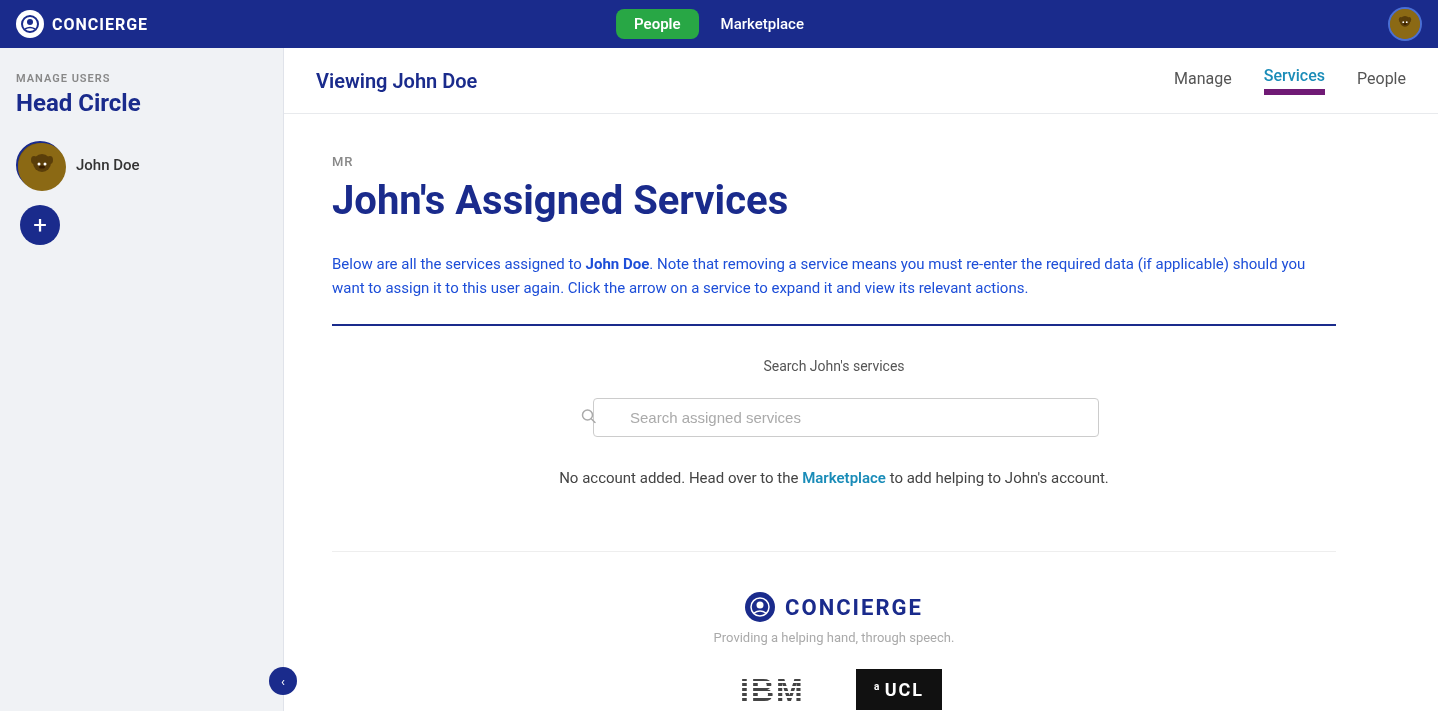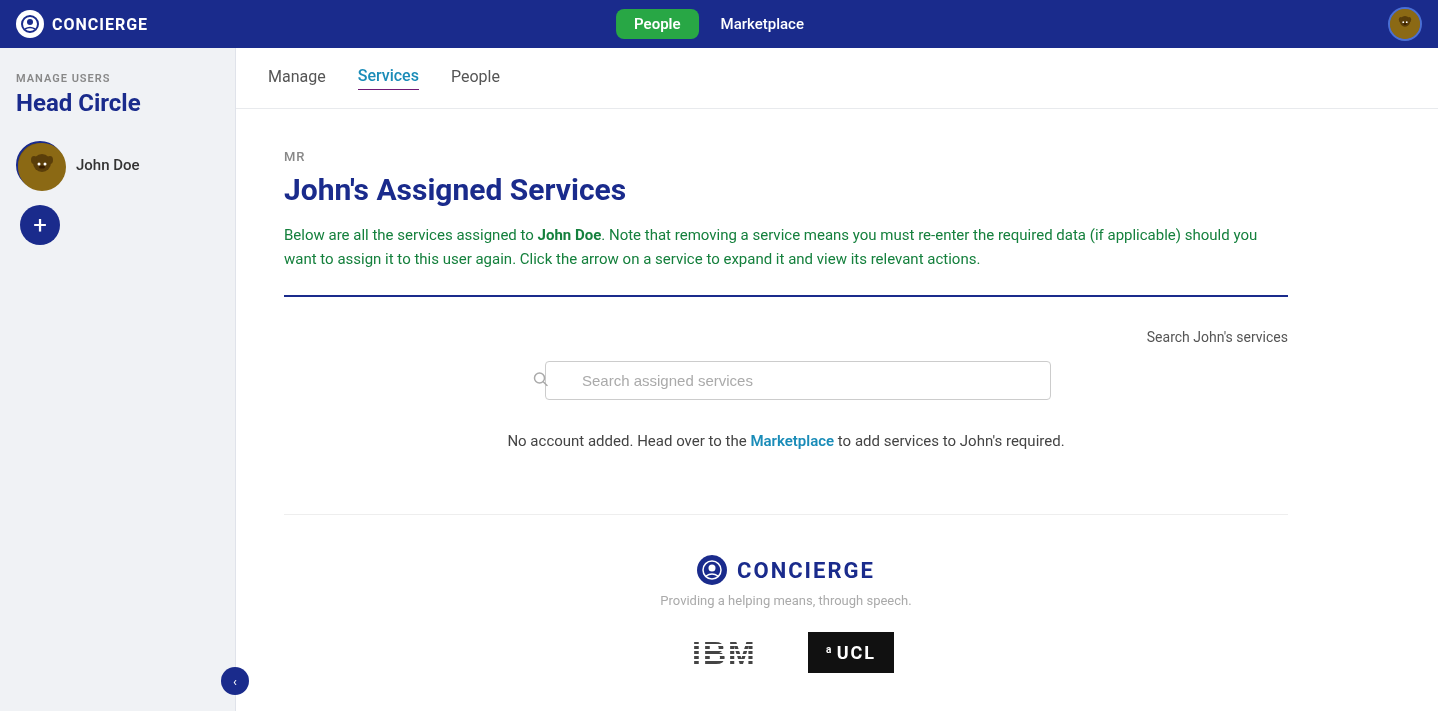--- a/index.html
+++ b/index.html
@@ -76,21 +76,21 @@
 
     
     .main-layout {
       display: flex;
       flex: 1;
       overflow: hidden;
     }
 
     
     .sidebar {
-      width: 236px;
+      width: 284px;
       background: #f0f2f5;
       flex-shrink: 0;
       padding: 24px 16px;
       position: relative;
       border-right: 1px solid #e0e3ea;
     }
     .sidebar-manage-label {
       font-size: 11px;
       font-weight: 600;
       color: #888;
@@ -183,61 +183,61 @@
       justify-content: flex-end;
     }
     .header-tab {
       font-size: 16px;
       color: #555;
       cursor: pointer;
       padding-bottom: 4px;
     }
     .header-tab.active {
       color: #1a8cb8;
-      border-bottom: 1px solid #701a75;
+      border-bottom: 6px solid #701a75;
       font-weight: 500;
     }
 
     
     .page-content {
       padding: 40px 48px;
       max-width: 1100px;
     }
     .salutation-label {
       font-size: 13px;
       color: #888;
       font-weight: 500;
       letter-spacing: 1px;
       margin-bottom: 8px;
     }
     .assigned-services-title {
-      font-size: 30px;
+      font-size: 40px;
       font-weight: 700;
       color: #1a2b8c;
-      margin-bottom: 16px;
+      margin-bottom: 28px;
     }
     .description-text {
       font-size: 15px;
-      color: #15803d;
+      color: #1d4ed8;
       line-height: 1.6;
       margin-bottom: 24px;
     }
     .description-text strong {
       font-weight: 700;
     }
     .divider {
       border: none;
       border-top: 2px solid #1a2b8c;
       margin-bottom: 32px;
     }
     .search-label {
       font-size: 14px;
       color: #555;
-      margin-bottom: 16px;
-      text-align: right;
+      margin-bottom: 24px;
+      text-align: center;
     }
     .search-wrapper {
       position: relative;
       max-width: 530px;
       margin: 0 auto 32px auto;
       padding-left: 24px;
     }
     .search-icon-wrap {
       position: absolute;
       left: 12px;
@@ -379,20 +379,21 @@
     </div>
 
     <div class="sidebar-add-btn">+</div>
 
     <div class="sidebar-collapse-btn">‹</div>
   </aside>
 
   <main class="content-area">
 
     <div class="content-header">
+      <span class="viewing-title">Viewing John Doe</span>
       <div class="header-tabs">
         <span class="header-tab">Manage</span>
         <span class="header-tab active">Services</span>
         <span class="header-tab">People</span>
       </div>
     </div>
 
     <div class="page-content">
       <div class="salutation-label">MR</div>
       <div class="assigned-services-title">John's Assigned Services</div>
@@ -409,35 +410,35 @@
         <span class="search-icon-wrap">
           <svg width="15" height="15" viewBox="0 0 15 15" fill="none">
             <circle cx="6.5" cy="6.5" r="5" stroke="#aaa" stroke-width="1.5"></circle>
             <line x1="10.5" y1="10.5" x2="14" y2="14" stroke="#aaa" stroke-width="1.5" stroke-linecap="round"></line>
           </svg>
         </span>
         <input class="search-input" type="text" placeholder="Search assigned services" style="">
       </div>
 
       <p class="no-services-text">
-        <span>No account added. Head over to the </span><span class="marketplace-link">Marketplace</span><span> to add services to John's required.</span>
+        <span>No account added. Head over to the </span><span class="marketplace-link">Marketplace</span><span> to add helping to John's account.</span>
       </p>
 
       <div class="page-footer">
         <div class="footer-logo">
           <div class="footer-logo-icon">
             <svg width="20" height="20" viewBox="0 0 20 20" fill="none">
               <circle cx="10" cy="10" r="9" stroke="white" stroke-width="1.5" fill="#1a2b8c"></circle>
               <circle cx="10" cy="8" r="3.5" fill="white"></circle>
               <path d="M4 16 Q10 12 16 16" stroke="white" stroke-width="1.5" fill="none"></path>
             </svg>
           </div>
           <span class="footer-logo-text">CONCIERGE</span>
         </div>
-        <p class="footer-tagline">Providing a helping means, through speech.</p>
+        <p class="footer-tagline">Providing a helping hand, through speech.</p>
         <div class="footer-sponsors">
           <div class="ibm-logo">
             <svg width="90" height="36" viewBox="0 0 90 36">
               <text x="2" y="28" font-size="32" font-weight="900" font-family="Arial Black, sans-serif" fill="#444" letter-spacing="2">IBM</text>
               <line x1="0" y1="4" x2="88" y2="4" stroke="white" stroke-width="2"></line>
               <line x1="0" y1="9" x2="88" y2="9" stroke="white" stroke-width="2"></line>
               <line x1="0" y1="14" x2="88" y2="14" stroke="white" stroke-width="2"></line>
               <line x1="0" y1="19" x2="88" y2="19" stroke="white" stroke-width="2"></line>
               <line x1="0" y1="24" x2="88" y2="24" stroke="white" stroke-width="2"></line>
               <line x1="0" y1="29" x2="88" y2="29" stroke="white" stroke-width="2"></line>

